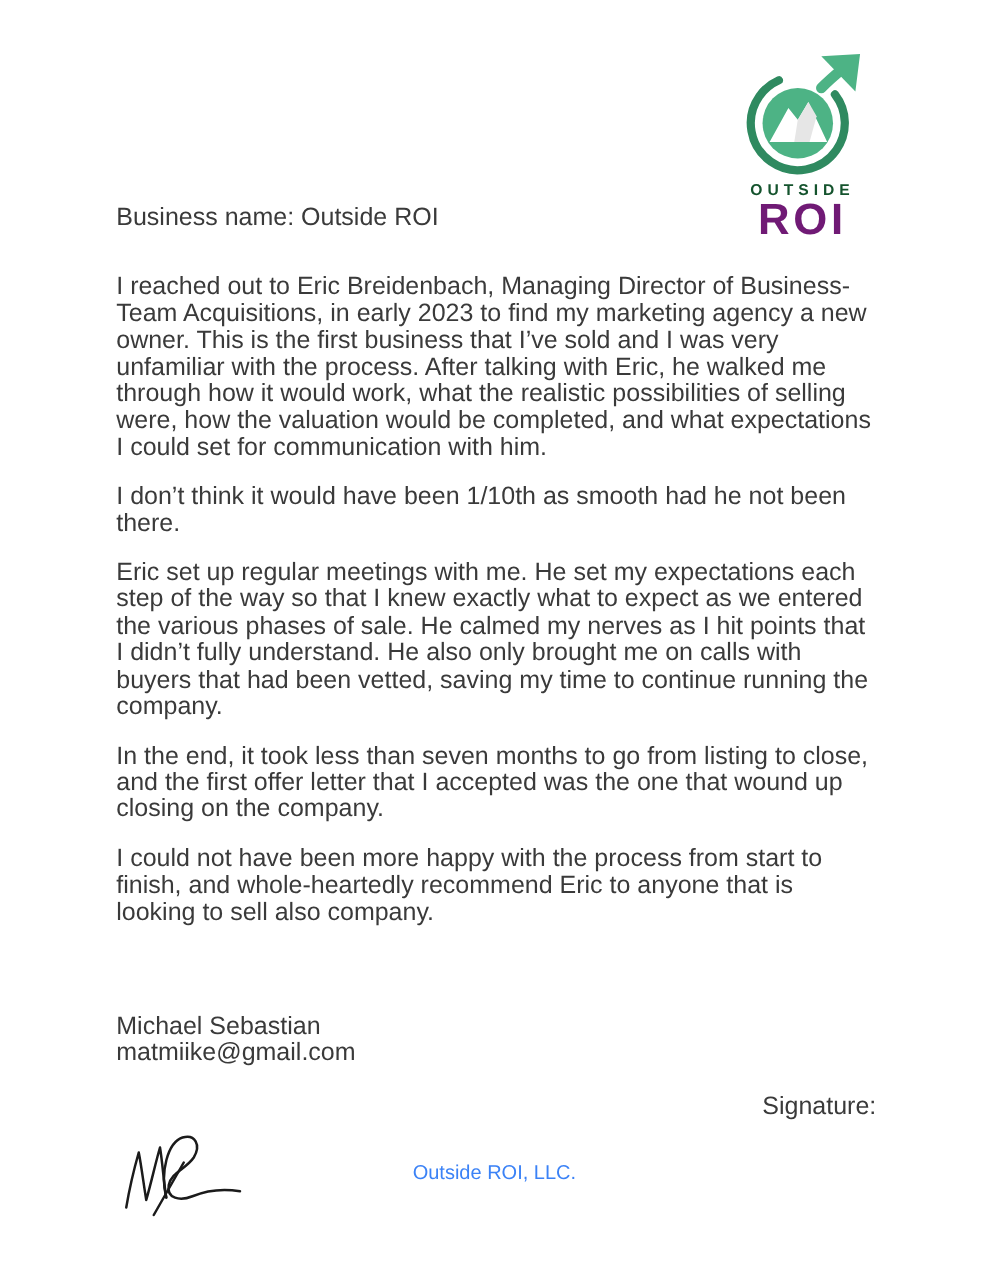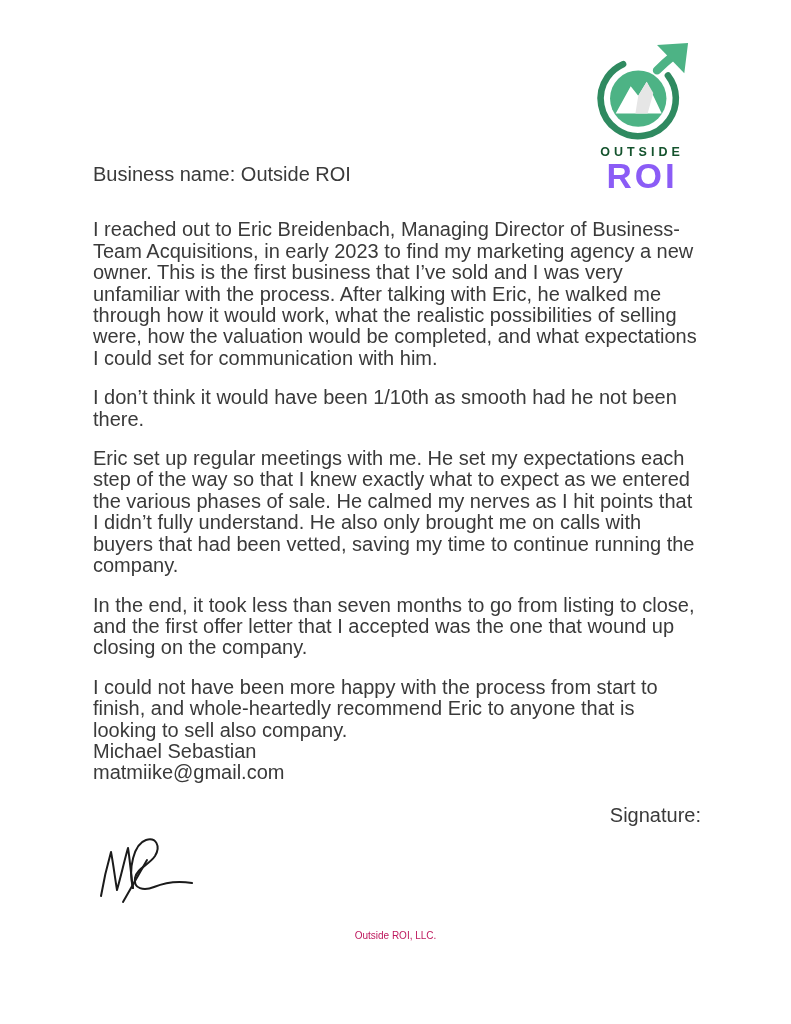--- a/index.html
+++ b/index.html
@@ -27,44 +27,44 @@
     font-size: 12.5px;
     font-weight: bold;
     letter-spacing: 4px;
     color: #14532d;
     white-space: nowrap;
   }
   .wm-bottom {
     font-size: 35px;
     font-weight: bold;
     letter-spacing: 3px;
-    color: #8b5cf6;
+    color: #701a75;
     line-height: 0.95;
   }
   
   .content {
     padding: 164px 90px 0 93px;
     font-size: 20px;
     line-height: 21.4px;
   }
   .meta div { white-space: nowrap; }
   .paragraphs { margin-top: 34px; }
   .paragraphs p { margin-top: 18px; }
   .paragraphs p:first-child { margin-top: 0; }
-  .sig-block { }
+  .sig-block { margin-top: 70px; }
   .sig-label { margin-top: 21px; text-align: right; }
   .scribble { margin-top: 6px; margin-left: 2px; display: block; }
   .footer {
     position: absolute;
     left: 0;
     top: 930px;
     width: 100%;
     text-align: center;
-    font-size: 10px;
-    color: #be185d;
+    font-size: 16px;
+    color: #3b82f6;
   }
 </style>
 </head>
 <body>
 
 <div class="page">
 
   <div class="logo">
     <svg width="94" height="100" viewBox="0 0 100 106" aria-hidden="true">
 

